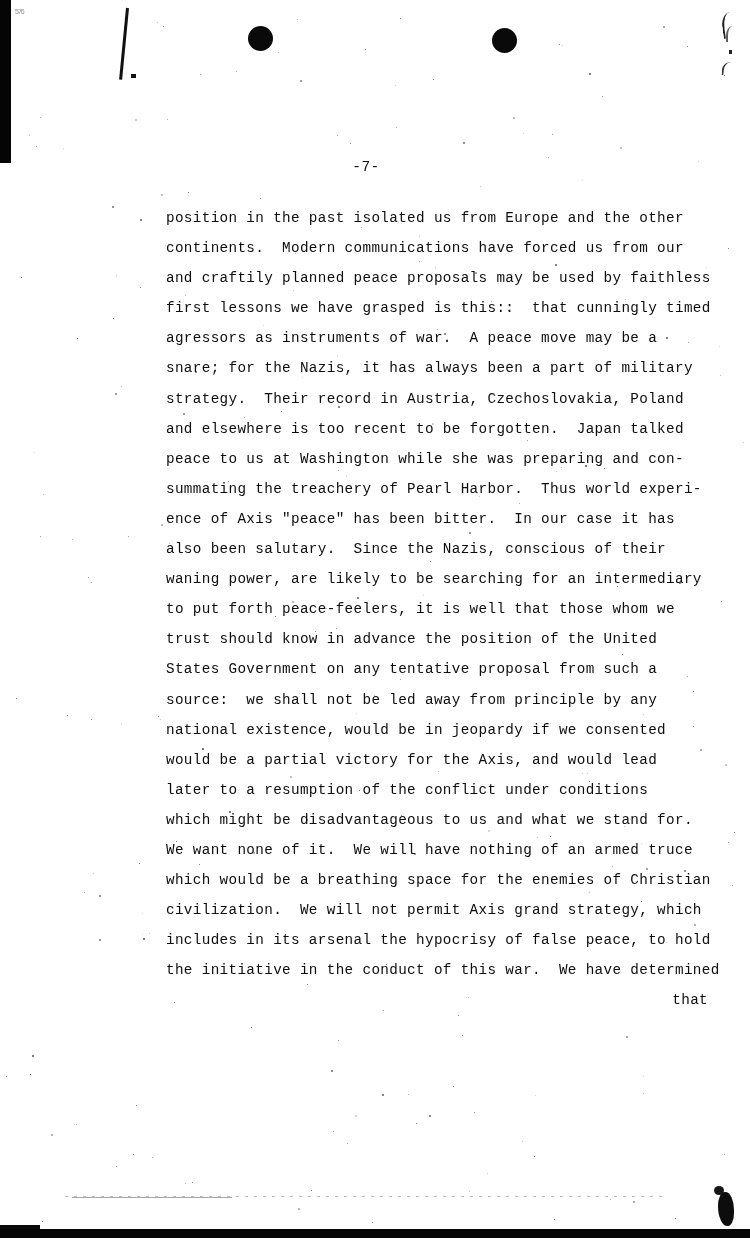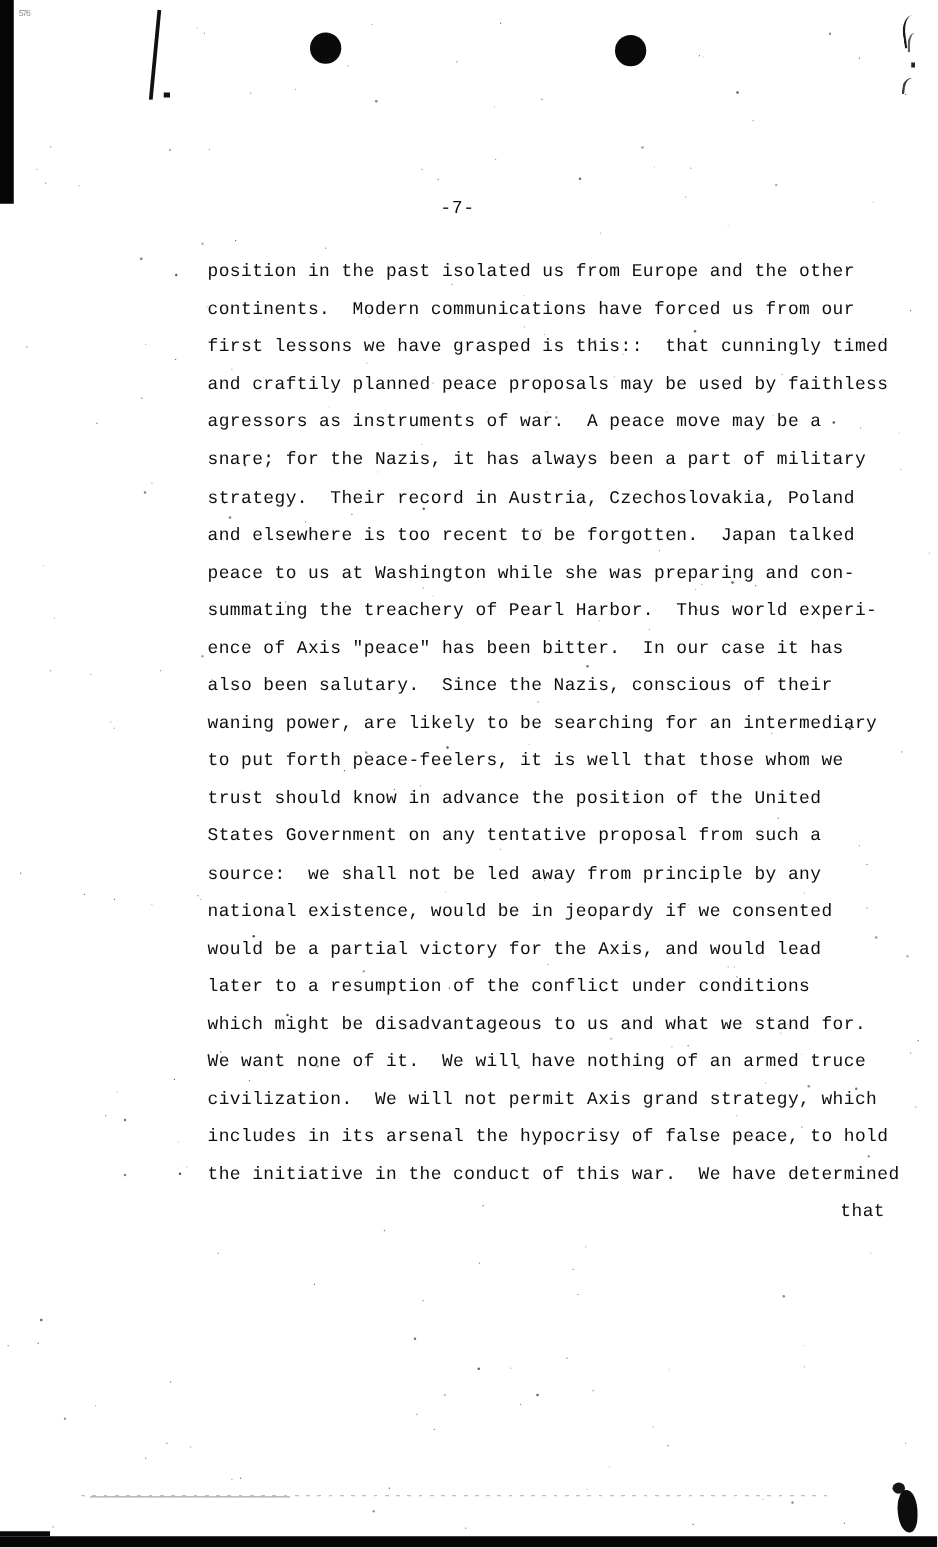--- a/index.html
+++ b/index.html
@@ -453,39 +453,40 @@
       <div class="speck" style="width: 1px; height: 1px; left: 411.544px; top: 483.898px; opacity: 0.83;"></div>
     </div>
 
   <div class="page-number">
     <span>-7-</span>
   </div>
 
   <div class="body-text" id="body-text">
       <div class="line">position in the past isolated us from Europe and the other</div>
       <div class="line">continents.  Modern communications have forced us from our</div>
+      <div class="line">and craftily planned peace proposals may be used by faithless</div>
       <div class="line">first lessons we have grasped is this::  that cunningly timed</div>
-      <div class="line">and craftily planned peace proposals may be used by faithless</div>
       <div class="line">agressors as instruments of war.  A peace move may be a</div>
       <div class="line">snare; for the Nazis, it has always been a part of military</div>
       <div class="line">strategy.  Their record in Austria, Czechoslovakia, Poland</div>
       <div class="line">and elsewhere is too recent to be forgotten.  Japan talked</div>
       <div class="line">peace to us at Washington while she was preparing and con-</div>
       <div class="line">summating the treachery of Pearl Harbor.  Thus world experi-</div>
       <div class="line">ence of Axis "peace" has been bitter.  In our case it has</div>
       <div class="line">also been salutary.  Since the Nazis, conscious of their</div>
       <div class="line">waning power, are likely to be searching for an intermediary</div>
       <div class="line">to put forth peace-feelers, it is well that those whom we</div>
       <div class="line">trust should know in advance the position of the United</div>
       <div class="line">States Government on any tentative proposal from such a</div>
       <div class="line">source:  we shall not be led away from principle by any</div>
       <div class="line">national existence, would be in jeopardy if we consented</div>
       <div class="line">would be a partial victory for the Axis, and would lead</div>
       <div class="line">later to a resumption of the conflict under conditions</div>
       <div class="line">which might be disadvantageous to us and what we stand for.</div>
       <div class="line">We want none of it.  We will have nothing of an armed truce</div>
+      <div class="line">which would be a breathing space for the enemies of Christian</div>
       <div class="line">civilization.  We will not permit Axis grand strategy, which</div>
       <div class="line">includes in its arsenal the hypocrisy of false peace, to hold</div>
       <div class="line">the initiative in the conduct of this war.  We have determined</div>
       <div class="line catchword">that</div>
     </div>
 
 </div>
 
 </body></html>

